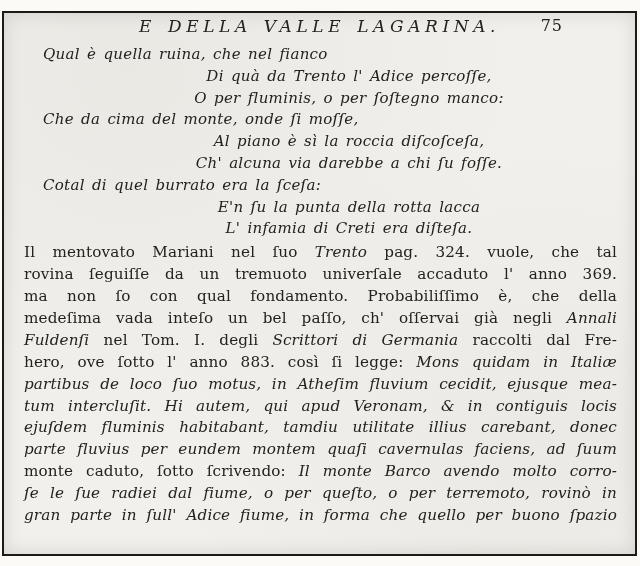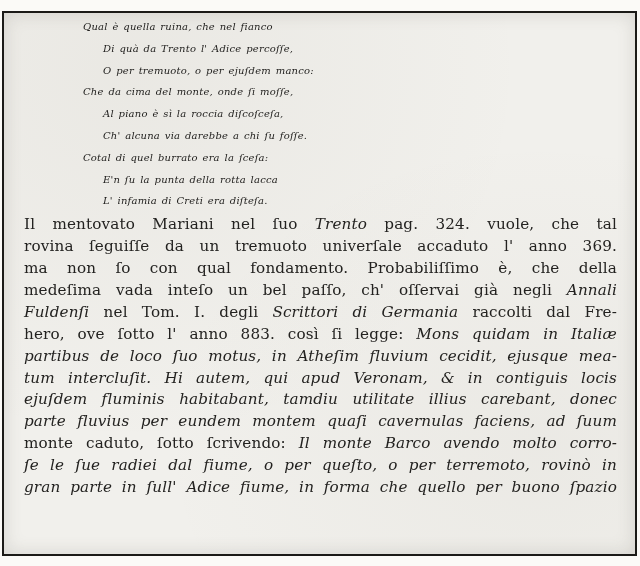--- a/index.html
+++ b/index.html
@@ -50,29 +50,29 @@
   .pagenum {
     position: absolute;
     top: 0;
     right: 72px;
     font-size: 16px;
     letter-spacing: 1px;
     color: #232220;
   }
   .poem {
     margin-top: 3px;
-    margin-left: 79px;
+    margin-left: 39px;
     font-style: italic;
-    font-size: 10px;
+    font-size: 15px;
     line-height: 21.8px;
     letter-spacing: 0.02em;
     word-spacing: 0.14em;
     white-space: nowrap;
   }
-  .poem-line.indent { padding-left: 20px; }
+  .poem-line.indent { padding-left: 20px; text-align: center; }
   .prose {
     margin-top: 2px;
     margin-left: 20px;
     margin-right: 18px;
     font-size: 15.2px;
     line-height: 21.9px;
   }
   .prose-line {
     text-align: justify;
     text-align-last: justify;
@@ -81,25 +81,29 @@
     letter-spacing: 0.01em;
   }
   .prose-line .it { font-style: italic; }
 </style>
 </head>
 <body>
 
 <div class="canvas">
   <div class="frame">
 
+    <div class="header">
+      <span class="title">E DELLA VALLE LAGARINA.</span>
+      <span class="pagenum">75</span>
+    </div>
 
     <div class="poem">
         <div class="poem-line">Qual è quella ruina, che nel fianco</div>
         <div class="poem-line indent">Di quà da Trento l' Adice percoſſe,</div>
-        <div class="poem-line indent">O per tremuoto, o per ejuſdem manco:</div>
+        <div class="poem-line indent">O per fluminis, o per ſoſtegno manco:</div>
         <div class="poem-line">Che da cima del monte, onde ſi moſſe,</div>
         <div class="poem-line indent">Al piano è sì la roccia diſcoſceſa,</div>
         <div class="poem-line indent">Ch' alcuna via darebbe a chi ſu foſſe.</div>
         <div class="poem-line">Cotal di quel burrato era la ſceſa:</div>
         <div class="poem-line indent">E'n ſu la punta della rotta lacca</div>
         <div class="poem-line indent">L' infamia di Creti era diſteſa.</div>
       </div>
 
     <div class="prose">
         <div class="prose-line"><span>Il mentovato Mariani nel ſuo </span><span class="it">Trento</span><span> pag. 324. vuole, che tal</span></div>

